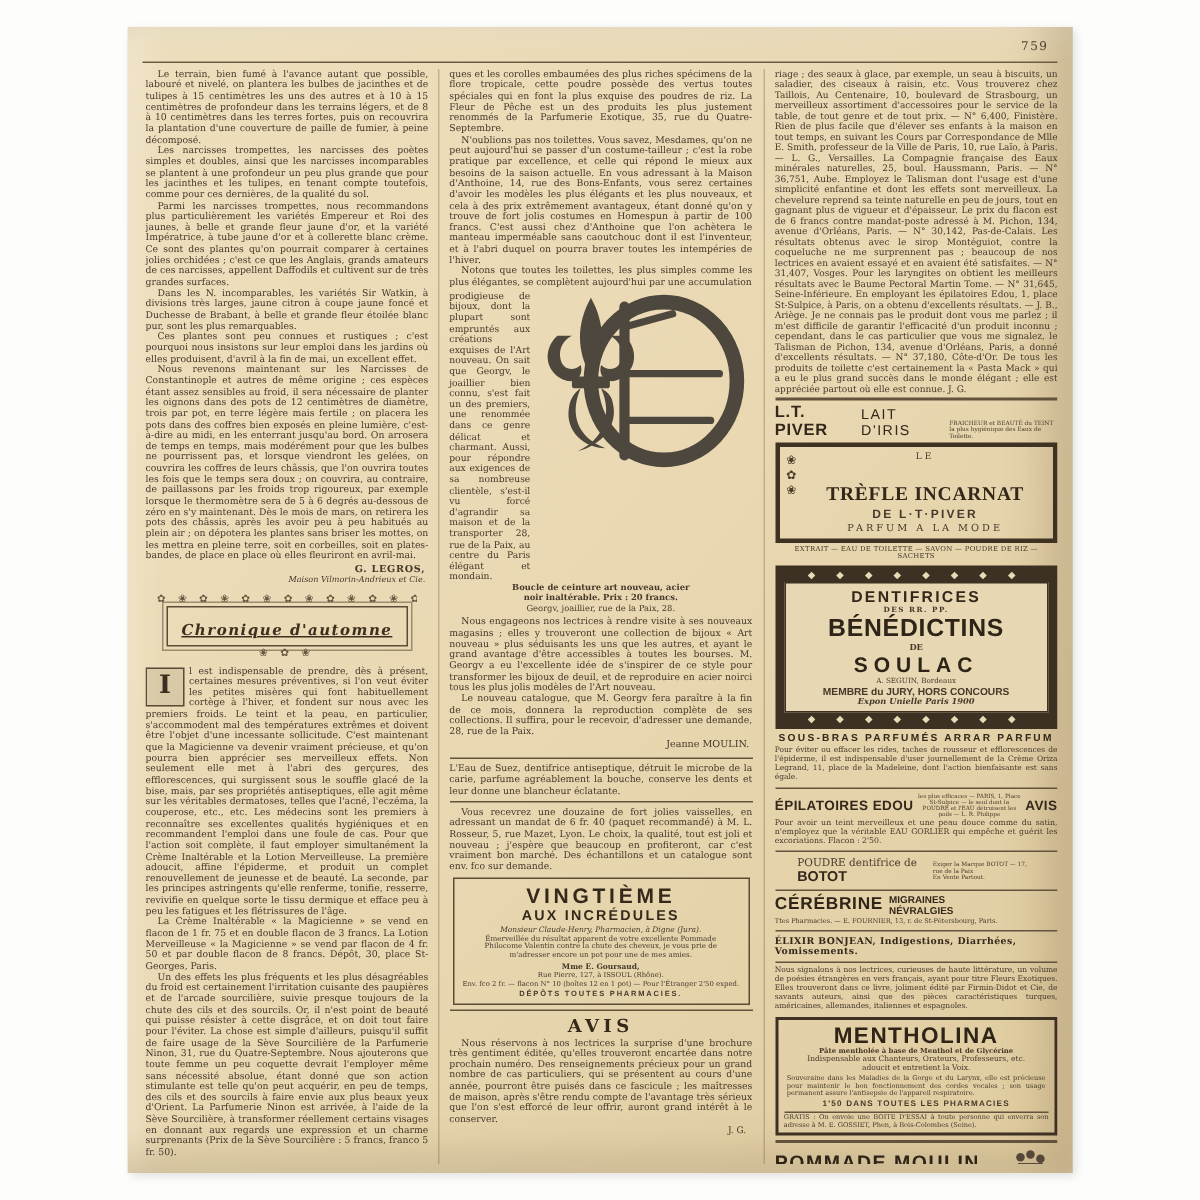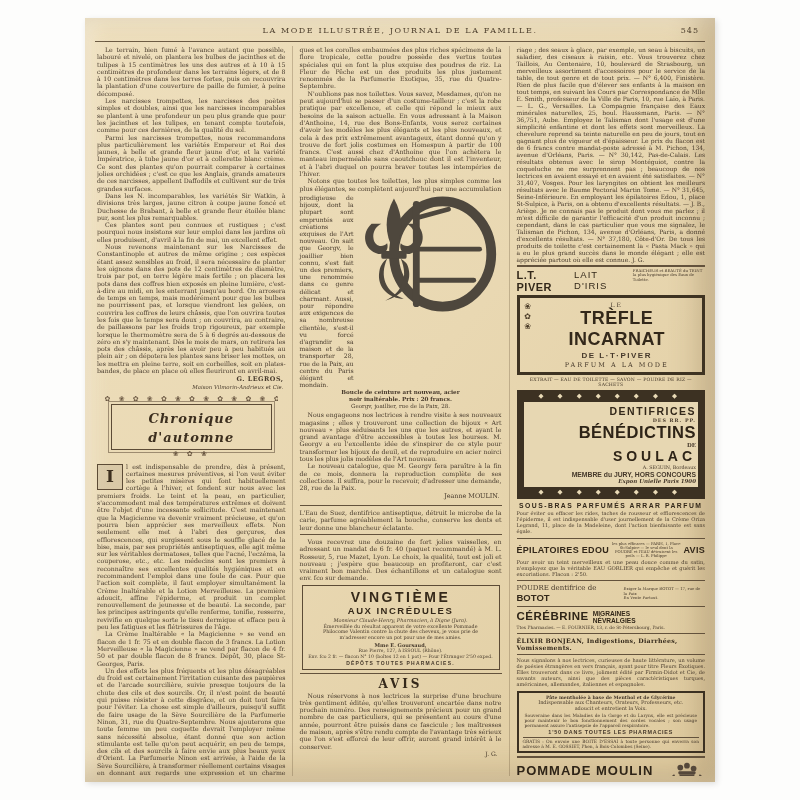--- a/index.html
+++ b/index.html
@@ -20,21 +20,21 @@
   .col-right{width:196px;padding-left:7px;}
   .para{margin:0;text-indent:8px;font-size:6.2px;line-height:7.3px;text-align:justify;hyphens:none;}
   .para.nin{text-indent:0;}
   .sig{text-align:right;font-size:6.4px;line-height:7.6px;margin:2px 2px 4px 0;}
   .sig .nm{font-weight:bold;letter-spacing:.5px;}
   .sig .org{font-size:5.4px;font-style:italic;}
   
   .chronique{margin:4px auto 5px auto;width:92%;text-align:center;}
   .garland{font-family:"DejaVu Sans",sans-serif;font-size:7px;letter-spacing:3px;color:#6a5742;line-height:7px;white-space:nowrap;overflow:hidden;}
   .chron-box{border:1px solid #5c4b36;outline:1px solid rgba(92,75,54,.55);outline-offset:2px;margin:1px 6px;padding:3px 2px;}
-  .chron-title{font-weight:bold;font-style:italic;font-size:13px;letter-spacing:1px;color:#3c2f1f;}
+  .chron-title{font-weight:bold;font-style:italic;font-size:10px;letter-spacing:1px;color:#3c2f1f;text-decoration:underline;}
   .dropcap{float:left;width:24px;height:24px;border:1px solid #5c4b36;background:rgba(92,75,54,.12);margin:1px 3px 0 0;text-align:center;font-size:17px;line-height:23px;font-weight:bold;color:#3c2f1f;}
   
   .figure{margin:2px 0;}
   .fig-row{display:flex;align-items:flex-start;}
   .fig-side{width:54px;font-size:6.1px;line-height:7.2px;text-align:justify;}
   .fig-art{flex:1;text-align:center;}
   .fig-caption{text-align:center;font-size:5.6px;line-height:6.6px;margin-top:1px;}
   .fig-caption .b{font-weight:bold;}
   .rule{border:none;border-top:1px solid #63523c;margin:3px 0;}
   .rule.dbl{border-top:2px double #63523c;}
@@ -50,49 +50,49 @@
   .ving-depots{font-family:"Liberation Sans",sans-serif;font-weight:bold;font-size:5px;letter-spacing:1.2px;margin-top:1px;}
   
   .avis-title{text-align:center;font-weight:bold;font-size:12px;letter-spacing:3px;margin:2px 0 1px 0;color:#35291a;}
   .avis-sig{text-align:right;font-size:6px;margin-right:4px;}
   
   .corr-banner{border:1px solid #5c4b36;height:36px;margin:4px 0;display:flex;align-items:center;justify-content:center;
     background:repeating-linear-gradient(45deg,rgba(90,73,50,.10) 0 2px,rgba(0,0,0,0) 2px 5px);}
   .corr-word{font-weight:bold;font-size:13.5px;letter-spacing:2.5px;color:#3a2f20;text-shadow:.5px .5px 0 rgba(255,248,230,.6);}
   
   .r-corr{font-size:6px;line-height:7px;text-align:justify;}
-  .piver-row{display:flex;align-items:flex-start;margin:2px 0;border-top:2px double #63523c;padding-top:2px;}
+  .piver-row{display:flex;align-items:flex-end;margin:2px 0;border-top:2px double #63523c;padding-top:2px;}
   .piver-brand{font-family:"Liberation Sans",sans-serif;font-weight:bold;font-size:11px;letter-spacing:.5px;color:#33281a;}
   .piver-prod{font-family:"Liberation Sans",sans-serif;font-weight:normal;font-size:9.5px;letter-spacing:1px;margin-left:3px;color:#33281a;}
   .piver-tags{margin-left:3px;font-size:3.9px;line-height:4.4px;text-align:left;}
   .trefle{border:3px solid #3e3322;margin:2px 0;padding:3px 4px 3px 16px;text-align:center;position:relative;}
   .trefle-orn{position:absolute;left:2px;top:4px;bottom:2px;width:12px;font-family:"DejaVu Sans",sans-serif;font-size:8px;color:#4a3b27;line-height:10px;}
   .trefle-le{font-size:6px;letter-spacing:2px;}
-  .trefle-name{font-family:Liberation Sans, sans-serif;font-weight:bold;font-size:18px;letter-spacing:.5px;color:#33281a;}
+  .trefle-name{font-family:Liberation Serif, serif;font-weight:bold;font-size:13px;letter-spacing:.5px;color:#33281a;margin-top:13px;}
   .trefle-de{font-family:"Liberation Sans",sans-serif;font-weight:bold;font-size:8px;letter-spacing:1.5px;margin-top:1px;}
   .trefle-tag{font-size:6.5px;letter-spacing:2px;margin-top:1px;}
   .trefle-products{font-size:4.6px;text-align:center;letter-spacing:.2px;margin:1px 0 2px 0;}
   .bene-frame{background:#3c3122;padding:2px 6px;margin:3px 0;}
   .bene-diamonds{text-align:center;color:#e9dab6;font-family:"DejaVu Sans",sans-serif;font-size:6.5px;line-height:9px;letter-spacing:6px;white-space:nowrap;overflow:hidden;}
-  .bene-inner{background:#e7d7b2;border:1px solid #3c3122;text-align:right;padding:3px 2px;}
+  .bene-inner{background:#e7d7b2;border:1px solid #3c3122;text-align:center;padding:3px 2px;}
   .bene-l1{font-family:"Liberation Sans",sans-serif;font-weight:bold;font-size:10.5px;letter-spacing:1.5px;color:#33281a;}
   .bene-l2{font-size:4.8px;font-weight:bold;letter-spacing:1px;}
   .bene-l3{font-family:"Liberation Sans",sans-serif;font-weight:bold;font-size:16.5px;letter-spacing:.5px;color:#2e2417;}
   .bene-l4{font-size:5.5px;font-weight:bold;}
   .bene-l5{font-family:"Liberation Sans",sans-serif;font-weight:bold;font-size:14px;letter-spacing:4px;color:#2e2417;}
   .bene-l6{font-size:4.8px;margin-top:1px;}
   .bene-l7{font-family:"Liberation Sans",sans-serif;font-weight:bold;font-size:6.8px;margin-top:1px;}
   .bene-l8{font-size:5.5px;font-style:italic;font-weight:bold;}
   .sousbras{font-family:"Liberation Sans",sans-serif;font-weight:bold;font-size:6.8px;letter-spacing:1.5px;text-align:center;margin:2px 0;color:#33281a;}
   .tinytext{font-size:5px;line-height:5.9px;text-align:justify;}
   .edou-row{display:flex;align-items:center;margin:1px 0;}
   .edou-big{font-family:"Liberation Sans",sans-serif;font-weight:bold;font-size:9px;letter-spacing:.3px;color:#33281a;white-space:nowrap;}
   .edou-mid{font-size:3.8px;line-height:4.2px;margin:0 3px;text-align:center;flex:1;}
   .gorlier{font-size:5.2px;line-height:6px;text-align:justify;}
-  .botot{display:flex;align-items:center;margin:1px 0;}
+  .botot{display:flex;align-items:center;margin:1px 15px;}
   .botot-main{font-size:7px;}
   .botot-main .big{font-family:"Liberation Sans",sans-serif;font-weight:bold;font-size:9.5px;color:#33281a;}
   .botot-sub{font-size:3.9px;line-height:4.4px;margin-left:4px;text-align:left;}
   .cereb-row{display:flex;margin:1px 0;}
   .cereb-name{font-family:"Liberation Sans",sans-serif;font-weight:bold;font-size:11.5px;letter-spacing:.5px;color:#2e2417;}
   .cereb-right{margin-left:4px;font-family:"Liberation Sans",sans-serif;font-weight:bold;font-size:6.6px;line-height:7px;color:#33281a;}
   .cereb-small{font-size:4.4px;}
   .bonjean{font-size:6.2px;font-weight:bold;letter-spacing:.3px;margin:1px 0;color:#33281a;}
   .menth{border:2px solid #3c3122;margin:3px 0;padding:2px 4px;text-align:center;}
   .menth-name{font-family:"Liberation Sans",sans-serif;font-weight:bold;font-size:15px;letter-spacing:1px;color:#2e2417;}
@@ -105,24 +105,21 @@
   .moulin-text{flex:1;}
   .moulin-name{font-family:"Liberation Sans",sans-serif;font-weight:bold;font-size:13px;letter-spacing:1px;color:#2e2417;}
   .moulin-body{font-size:4.6px;line-height:5.3px;text-align:justify;margin-top:1px;}
 </style>
 </head>
 <body>
 
 <div class="canvas">
   <div class="page">
 
-    <div class="masthead">
-      <span>LA MODE ILLUSTRÉE, JOURNAL DE LA FAMILLE.</span>
-    </div>
-    <div class="pageno">545</div>
+    <div class="pageno">759</div>
     <div class="head-rule"></div>
 
     <div class="cols">
 
       <div class="col col-left">
         <p class="para">Le terrain, bien fumé à l'avance autant que possible, labouré et nivelé, on plantera les bulbes de jacinthes et de tulipes à 15 centimètres les uns des autres et à 10 à 15 centimètres de profondeur dans les terrains légers, et de 8 à 10 centimètres dans les terres fortes, puis on recouvrira la plantation d'une couverture de paille de fumier, à peine décomposé.</p>
         <p class="para">Les narcisses trompettes, les narcisses des poètes simples et doubles, ainsi que les narcisses incomparables se plantent à une profondeur un peu plus grande que pour les jacinthes et les tulipes, en tenant compte toutefois, comme pour ces dernières, de la qualité du sol.</p>
         <p class="para">Parmi les narcisses trompettes, nous recommandons plus particulièrement les variétés Empereur et Roi des jaunes, à belle et grande fleur jaune d'or, et la variété Impératrice, à tube jaune d'or et à collerette blanc crème. Ce sont des plantes qu'on pourrait comparer à certaines jolies orchidées ; c'est ce que les Anglais, grands amateurs de ces narcisses, appellent Daffodils et cultivent sur de très grandes surfaces.</p>
         <p class="para">Dans les N. incomparables, les variétés Sir Watkin, à divisions très larges, jaune citron à coupe jaune foncé et Duchesse de Brabant, à belle et grande fleur étoilée blanc pur, sont les plus remarquables.</p>
         <p class="para">Ces plantes sont peu connues et rustiques ; c'est pourquoi nous insistons sur leur emploi dans les jardins où elles produisent, d'avril à la fin de mai, un excellent effet.</p>
@@ -279,20 +276,21 @@
         </div>
         <div class="cereb-small">Ttes Pharmacies. — E. FOURNIER, 13, r. de St-Pétersbourg, Paris.</div>
         <div class="rule"></div>
 
         <div class="bonjean">ÉLIXIR BONJEAN, Indigestions, Diarrhées, Vomissements.</div>
         <div class="rule"></div>
 
         <div class="tinytext">Nous signalons à nos lectrices, curieuses de haute littérature, un volume de poésies étrangères en vers français, ayant pour titre Fleurs Exotiques. Elles trouveront dans ce livre, joliment édité par Firmin-Didot et Cie, de savants auteurs, ainsi que des pièces caractéristiques turques, américaines, allemandes, italiennes et espagnoles.</div>
 
         <div class="menth">
+          <div class="menth-name">MENTHOLINA</div>
           <div class="menth-sub">Pâte mentholée à base de Menthol et de Glycérine</div>
           <div class="menth-line bold">Indispensable aux Chanteurs, Orateurs, Professeurs, etc.</div>
           <div class="menth-line">adoucit et entretient la Voix.</div>
           <div class="menth-body">Souveraine dans les Maladies de la Gorge et du Larynx, elle est précieuse pour maintenir le bon fonctionnement des cordes vocales ; son usage permanent assure l'antisepsie de l'appareil respiratoire.</div>
           <div class="menth-price">1'50 DANS TOUTES LES PHARMACIES</div>
           <div class="menth-gratis">GRATIS : On envoie une BOITE D'ESSAI à toute personne qui enverra son adresse à M. E. GOSSIET, Phen, à Bois-Colombes (Seine).</div>
         </div>
 
         <div class="rule dbl"></div>
         <div class="moulin">

